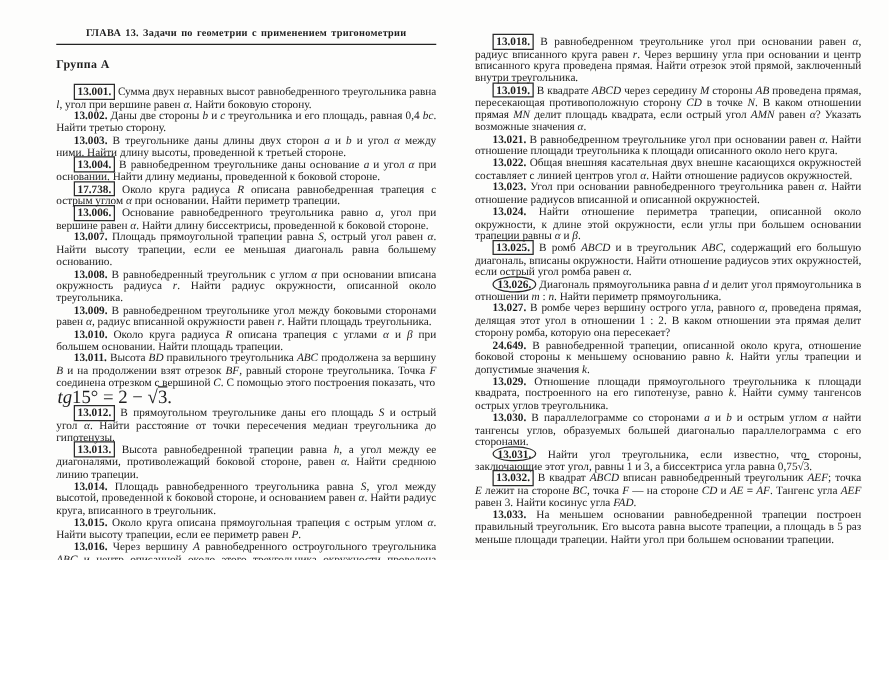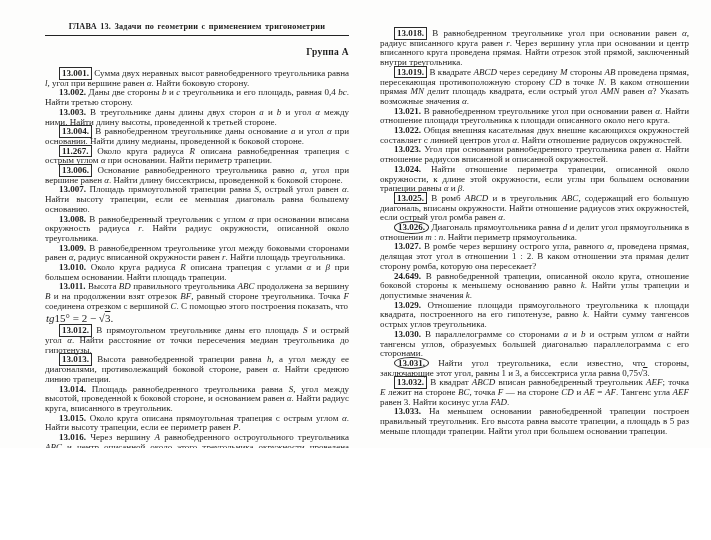--- a/index.html
+++ b/index.html
@@ -29,21 +29,21 @@
     font-weight: bold;
     text-align: center;
     letter-spacing: 0.25px;
     padding-bottom: 4px;
     border-bottom: 1.2px solid #232323;
     word-spacing: 1px;
   }
   .group-title {
     font-size: 9.5px;
     font-weight: bold;
-    text-align: right;
+    text-align: left;
     margin: 11px 0 12px 0;
     letter-spacing: 0.3px;
   }
   .problems {
     text-align: justify;
     font-size: 9px;
     line-height: 9.7px;
   }
   .page.right .problems { margin-top: 7px; }
 
@@ -59,21 +59,21 @@
     border: 0.9px solid #2a2a2a;
     padding: 0 2px 0.5px 2px;
   }
   .num.oval {
     border: 0.9px solid #2a2a2a;
     border-radius: 50%;
     padding: 0 3px 0.5px 3px;
   }
   .formula {
     margin: 2.5px 0 2.5px 1px;
-    font-size: 11px;
+    font-size: 15px;
   }
   .ov { text-decoration: overline; }
   i { font-style: italic; }
 
   .page-number {
     position: absolute;
     bottom: 0;
     font-size: 10px;
   }
   .page.left  .page-number { left: 1px; }
@@ -85,21 +85,21 @@
 <div class="spread">
 
   <div class="page left">
     <div class="running-head">ГЛАВА 13. Задачи по геометрии с применением тригонометрии</div>
     <div class="group-title">Группа А</div>
     <div class="problems">
         <p class="problem"><span class="num box">13.001.</span><span> Сумма двух неравных высот равнобедренного треугольника равна <i>l</i>, угол при вершине равен <i>α</i>. Найти боковую сторону.</span></p>
         <p class="problem"><span class="num plain">13.002.</span><span> Даны две стороны <i>b</i> и <i>c</i> треугольника и его площадь, равная 0,4 <i>bc</i>. Найти третью сторону.</span></p>
         <p class="problem"><span class="num plain">13.003.</span><span> В треугольнике даны длины двух сторон <i>a</i> и <i>b</i> и угол <i>α</i> между ними. Найти длину высоты, проведенной к третьей стороне.</span></p>
         <p class="problem"><span class="num box">13.004.</span><span> В равнобедренном треугольнике даны основание <i>a</i> и угол <i>α</i> при основании. Найти длину медианы, проведенной к боковой стороне.</span></p>
-        <p class="problem"><span class="num box">11.267.</span><span> Около круга радиуса <i>R</i> описана равнобедренная трапеция с острым углом <i>α</i> при основании. Найти периметр трапеции.</span></p>
+        <p class="problem"><span class="num box">17.738.</span><span> Около круга радиуса <i>R</i> описана равнобедренная трапеция с острым углом <i>α</i> при основании. Найти периметр трапеции.</span></p>
         <p class="problem"><span class="num box">13.006.</span><span> Основание равнобедренного треугольника равно <i>a</i>, угол при вершине равен <i>α</i>. Найти длину биссектрисы, проведенной к боковой стороне.</span></p>
         <p class="problem"><span class="num plain">13.007.</span><span> Площадь прямоугольной трапеции равна <i>S</i>, острый угол равен <i>α</i>. Найти высоту трапеции, если ее меньшая диагональ равна большему основанию.</span></p>
         <p class="problem"><span class="num plain">13.008.</span><span> В равнобедренный треугольник с углом <i>α</i> при основании вписана окружность радиуса <i>r</i>. Найти радиус окружности, описанной около треугольника.</span></p>
         <p class="problem"><span class="num plain">13.009.</span><span> В равнобедренном треугольнике угол между боковыми сторонами равен <i>α</i>, радиус вписанной окружности равен <i>r</i>. Найти площадь треугольника.</span></p>
         <p class="problem"><span class="num plain">13.010.</span><span> Около круга радиуса <i>R</i> описана трапеция с углами <i>α</i> и <i>β</i> при большем основании. Найти площадь трапеции.</span></p>
         <p class="problem"><span class="num plain">13.011.</span><span> Высота <i>BD</i> правильного треугольника <i>ABC</i> продолжена за вершину <i>B</i> и на продолжении взят отрезок <i>BF</i>, равный стороне треугольника. Точка <i>F</i> соединена отрезком с вершиной <i>C</i>. С помощью этого построения показать, что</span></p>
         <div class="formula"><i>tg</i>15° = 2 − √<span class="ov">3</span>.</div>
         <p class="problem"><span class="num box">13.012.</span><span> В прямоугольном треугольнике даны его площадь <i>S</i> и острый угол <i>α</i>. Найти расстояние от точки пересечения медиан треугольника до гипотенузы.</span></p>
         <p class="problem"><span class="num box">13.013.</span><span> Высота равнобедренной трапеции равна <i>h</i>, а угол между ее диагоналями, противолежащий боковой стороне, равен <i>α</i>. Найти среднюю линию трапеции.</span></p>
         <p class="problem"><span class="num plain">13.014.</span><span> Площадь равнобедренного треугольника равна <i>S</i>, угол между высотой, проведенной к боковой стороне, и основанием равен <i>α</i>. Найти радиус круга, вписанного в треугольник.</span></p>

